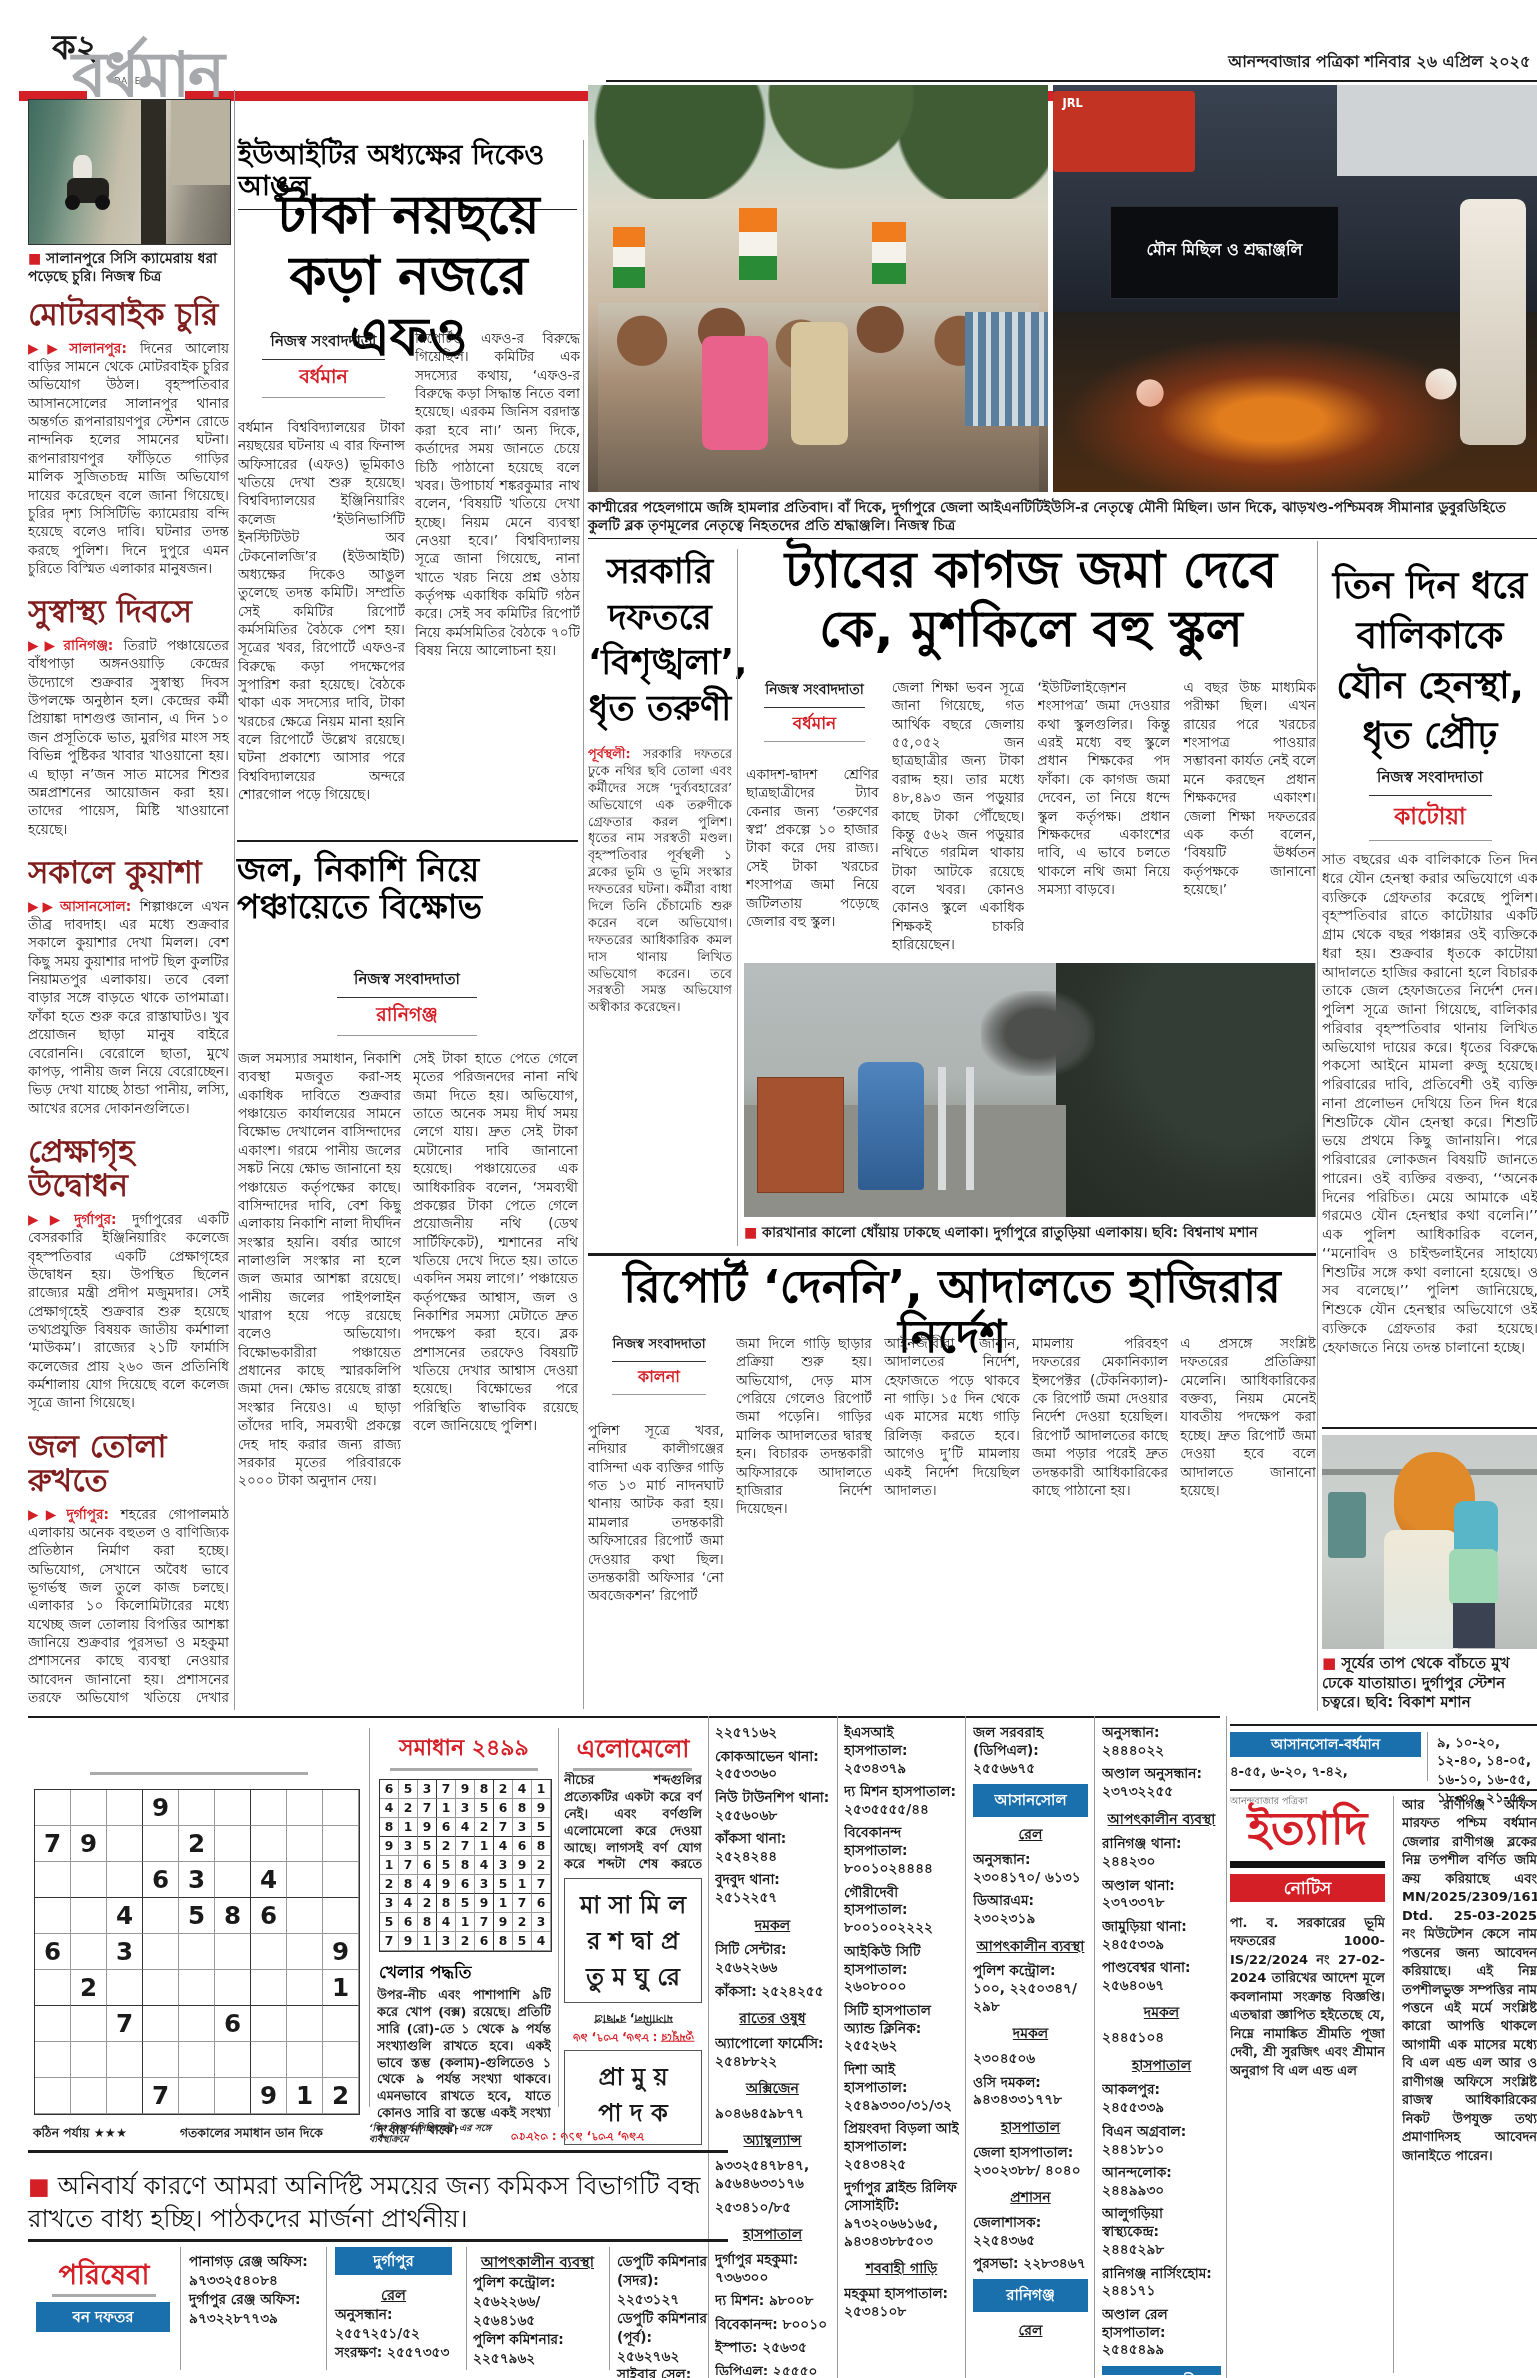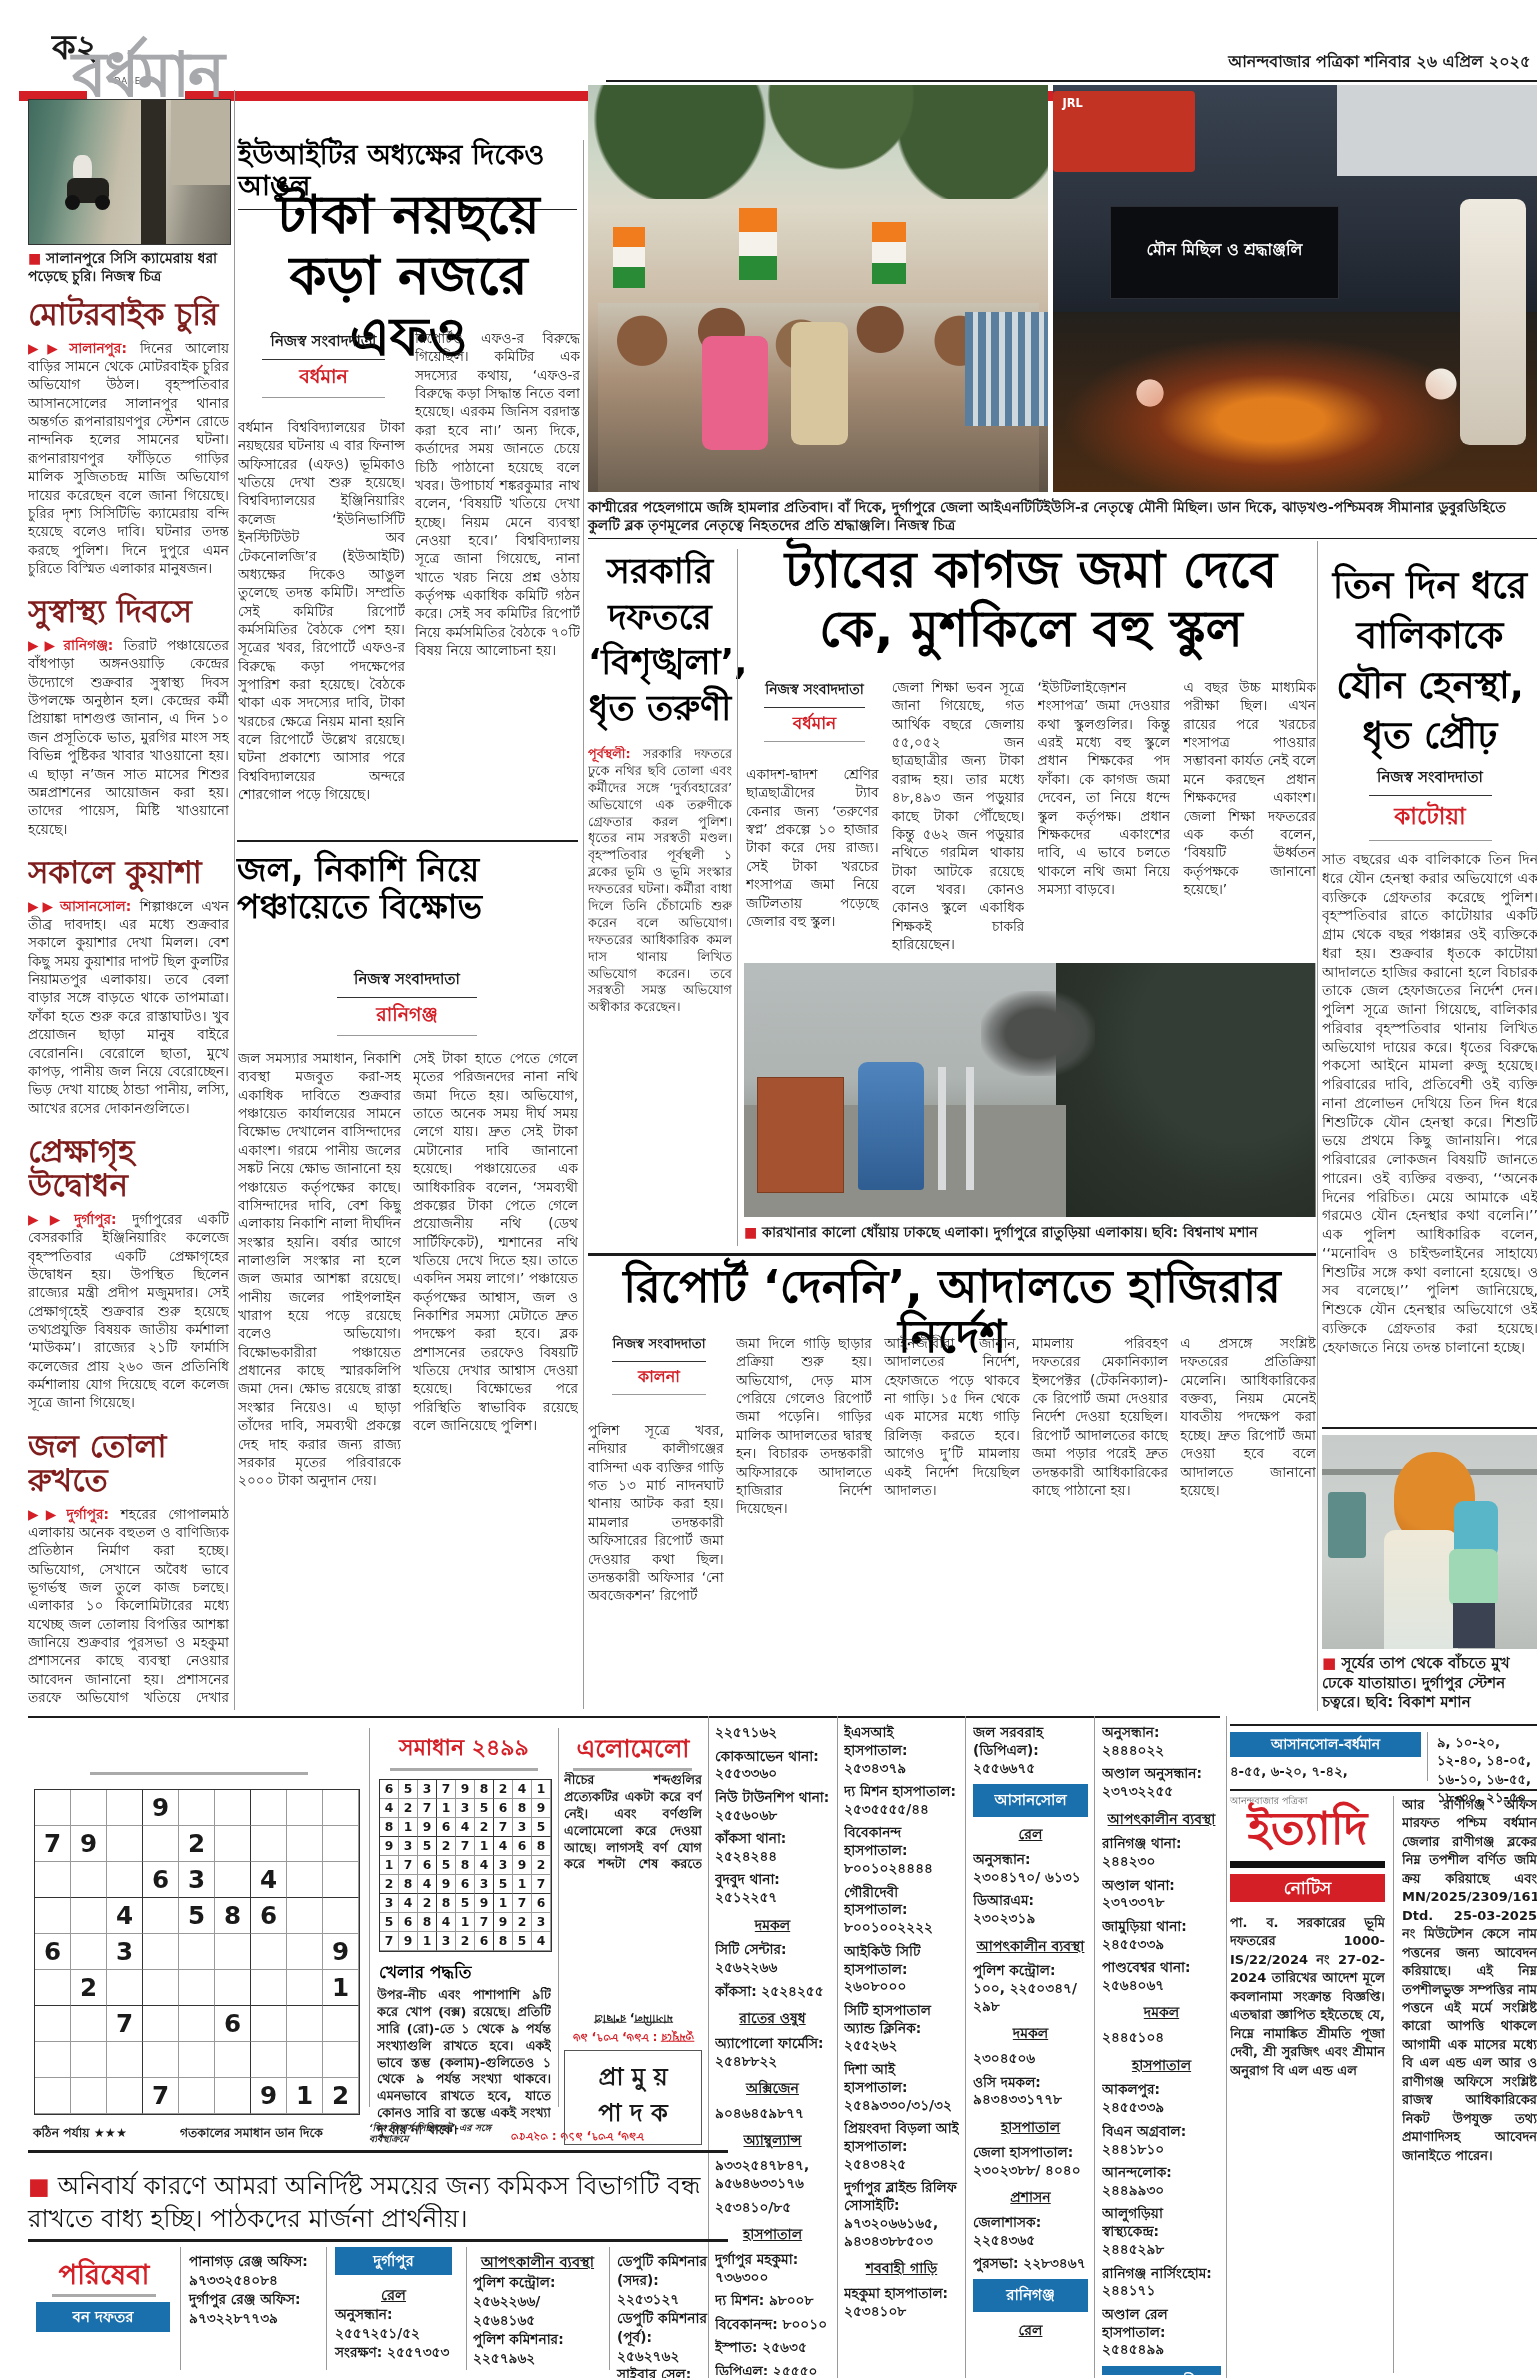--- a/index.html
+++ b/index.html
@@ -400,20 +400,25 @@
       <div class="sudcell" style="font-size: 12.3px; font-weight: 700;">4</div>
     </div>
   <div class="abs hl" style="left:379px;top:1963px;font-size:17px;">খেলার পদ্ধতি</div>
   <div class="abs smtxt art-col" style="left:377px;top:1987px;width:174px;height:153px;font-weight:600;">উপর-নীচ এবং পাশাপাশি ৯টি করে খোপ (বক্স) রয়েছে। প্রতিটি সারি (রো)-তে ১ থেকে ৯ পর্যন্ত সংখ্যাগুলি রাখতে হবে। একই ভাবে স্তম্ভ (কলাম)-গুলিতেও ১ থেকে ৯ পর্যন্ত সংখ্যা থাকবে। এমনভাবে রাখতে হবে, যাতে কোনও সারি বা স্তম্ভে একই সংখ্যা দু’বার না থাকে।</div>
 
   <div class="abs vrule" style="left:558px;top:1728px;height:379px;"></div>
 
   <div class="abs puztitle" style="left:564px;top:1730px;width:138px;font-size:24.6px;">এলোমেলো</div>
   <div class="abs puzbar" style="left:573px;top:1762px;width:119px;"></div>
   <div class="abs smtxt art-col" style="left:564px;top:1772px;width:138px;height:102px;font-weight:600;">নীচের শব্দগুলির প্রত্যেকটির একটা করে বর্ণ নেই। এবং বর্ণগুলি এলোমেলো করে দেওয়া আছে। লাগসই বর্ণ যোগ করে শব্দটা শেষ করতে হবে।</div>
+  <div class="abs" style="left:564px;top:1878px;width:136px;border:0.9px solid #555;padding:7.6px 0;">
+      <div style="font-size: 24px; font-weight: 700; text-align: center; line-height: 1.5;">মা সা মি ল</div>
+      <div style="font-size: 24px; font-weight: 700; text-align: center; line-height: 1.5;">র শ দ্বা প্র</div>
+      <div style="font-size: 24px; font-weight: 700; text-align: center; line-height: 1.5;">তু ম ঘু রে</div>
+    </div>
   <div class="abs flip" style="left:572px;top:2008px;width:123px;text-align:center;font-size:11.4px;font-weight:700;">মাসামিল, রশদ্বাপ্র</div>
   <div class="abs flip red" style="left:572px;top:2027px;width:123px;text-align:center;font-size:11.4px;font-weight:700;">তুমঘুরে : ৮৯৬, ৮৩৭, ৯৬</div>
   <div class="abs" style="left:564px;top:2050px;width:136px;border:0.9px solid #555;padding:7.6px 0;height:78px;overflow:hidden;">
       <div style="font-size: 24px; font-weight: 700; text-align: center; line-height: 1.5;">প্রা মু য়</div>
       <div style="font-size: 24px; font-weight: 700; text-align: center; line-height: 1.5;">পা দ ক</div>
     </div>
 
   <div class="abs vrule" style="left:708px;top:1716px;height:662px;"></div>
 
   <div class="abs art-col" style="left:715px;top:1724px;width:115px;height:651px;">

